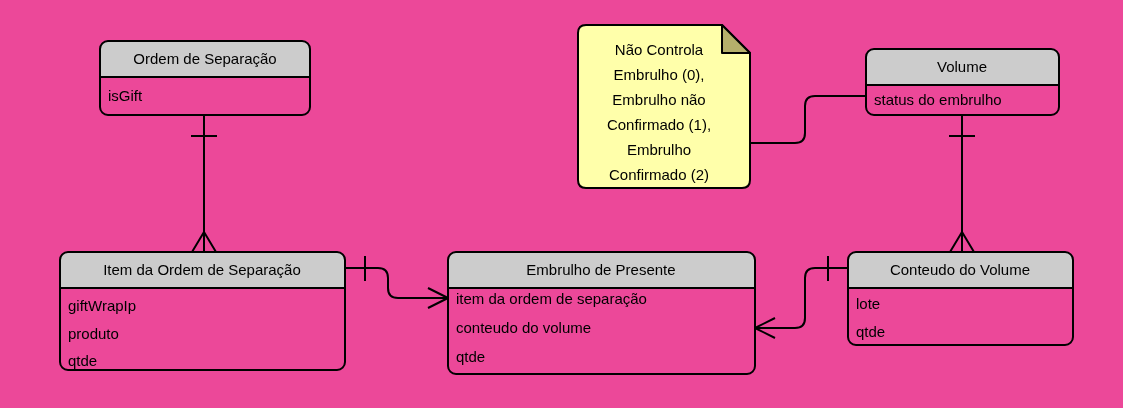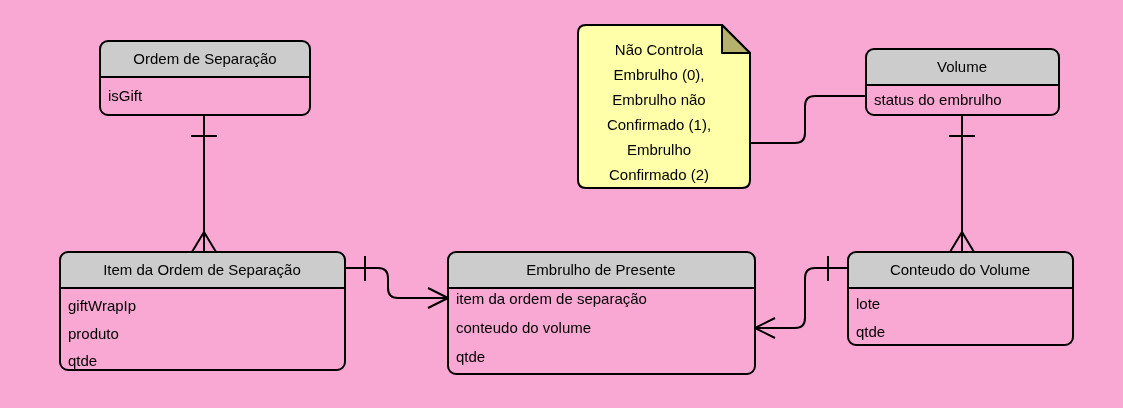--- a/index.html
+++ b/index.html
@@ -10,21 +10,21 @@
   body {
     width: 1123px;
     height: 408px;
     overflow: hidden;
     font-family: "Liberation Sans", sans-serif;
   }
   #diagram-canvas {
     position: relative;
     width: 1123px;
     height: 408px;
-    background: #f9a8d4;
+    background: #ec4899;
   }
   svg.diagram-svg {
     position: absolute;
     left: 0;
     top: 0;
     width: 1123px;
     height: 408px;
   }
   .cls-text {
     font-family: "Liberation Sans", sans-serif;

